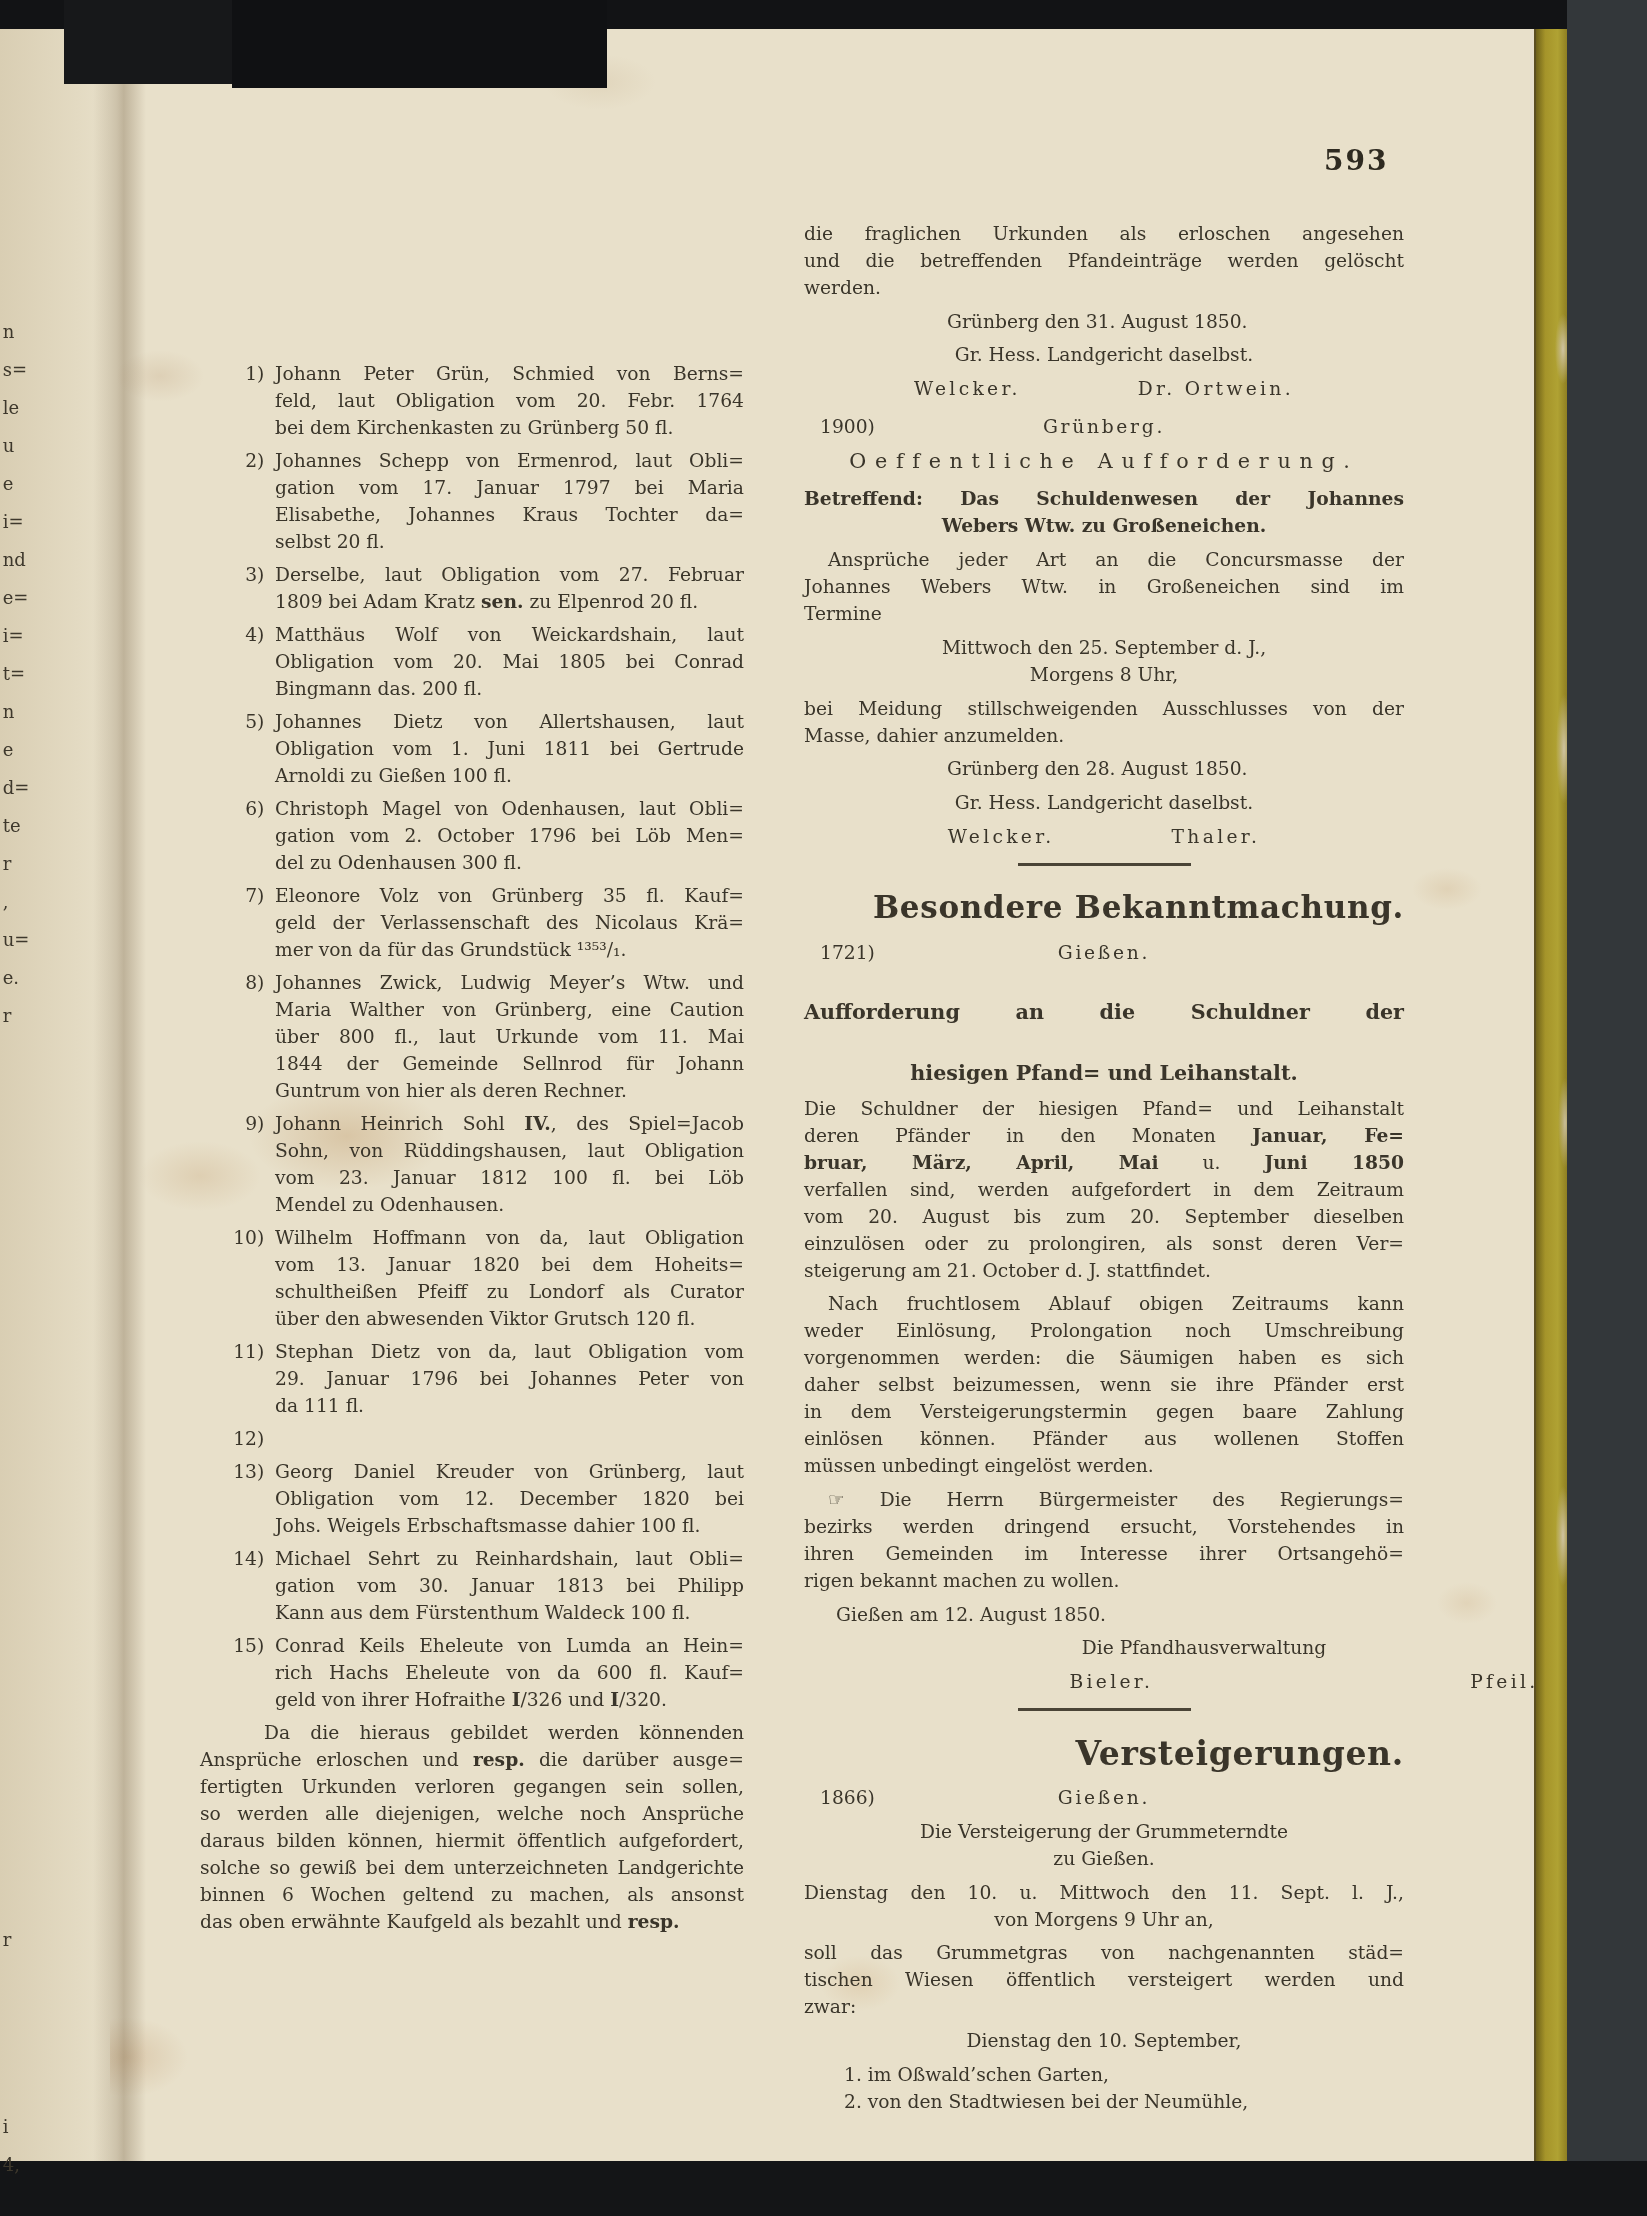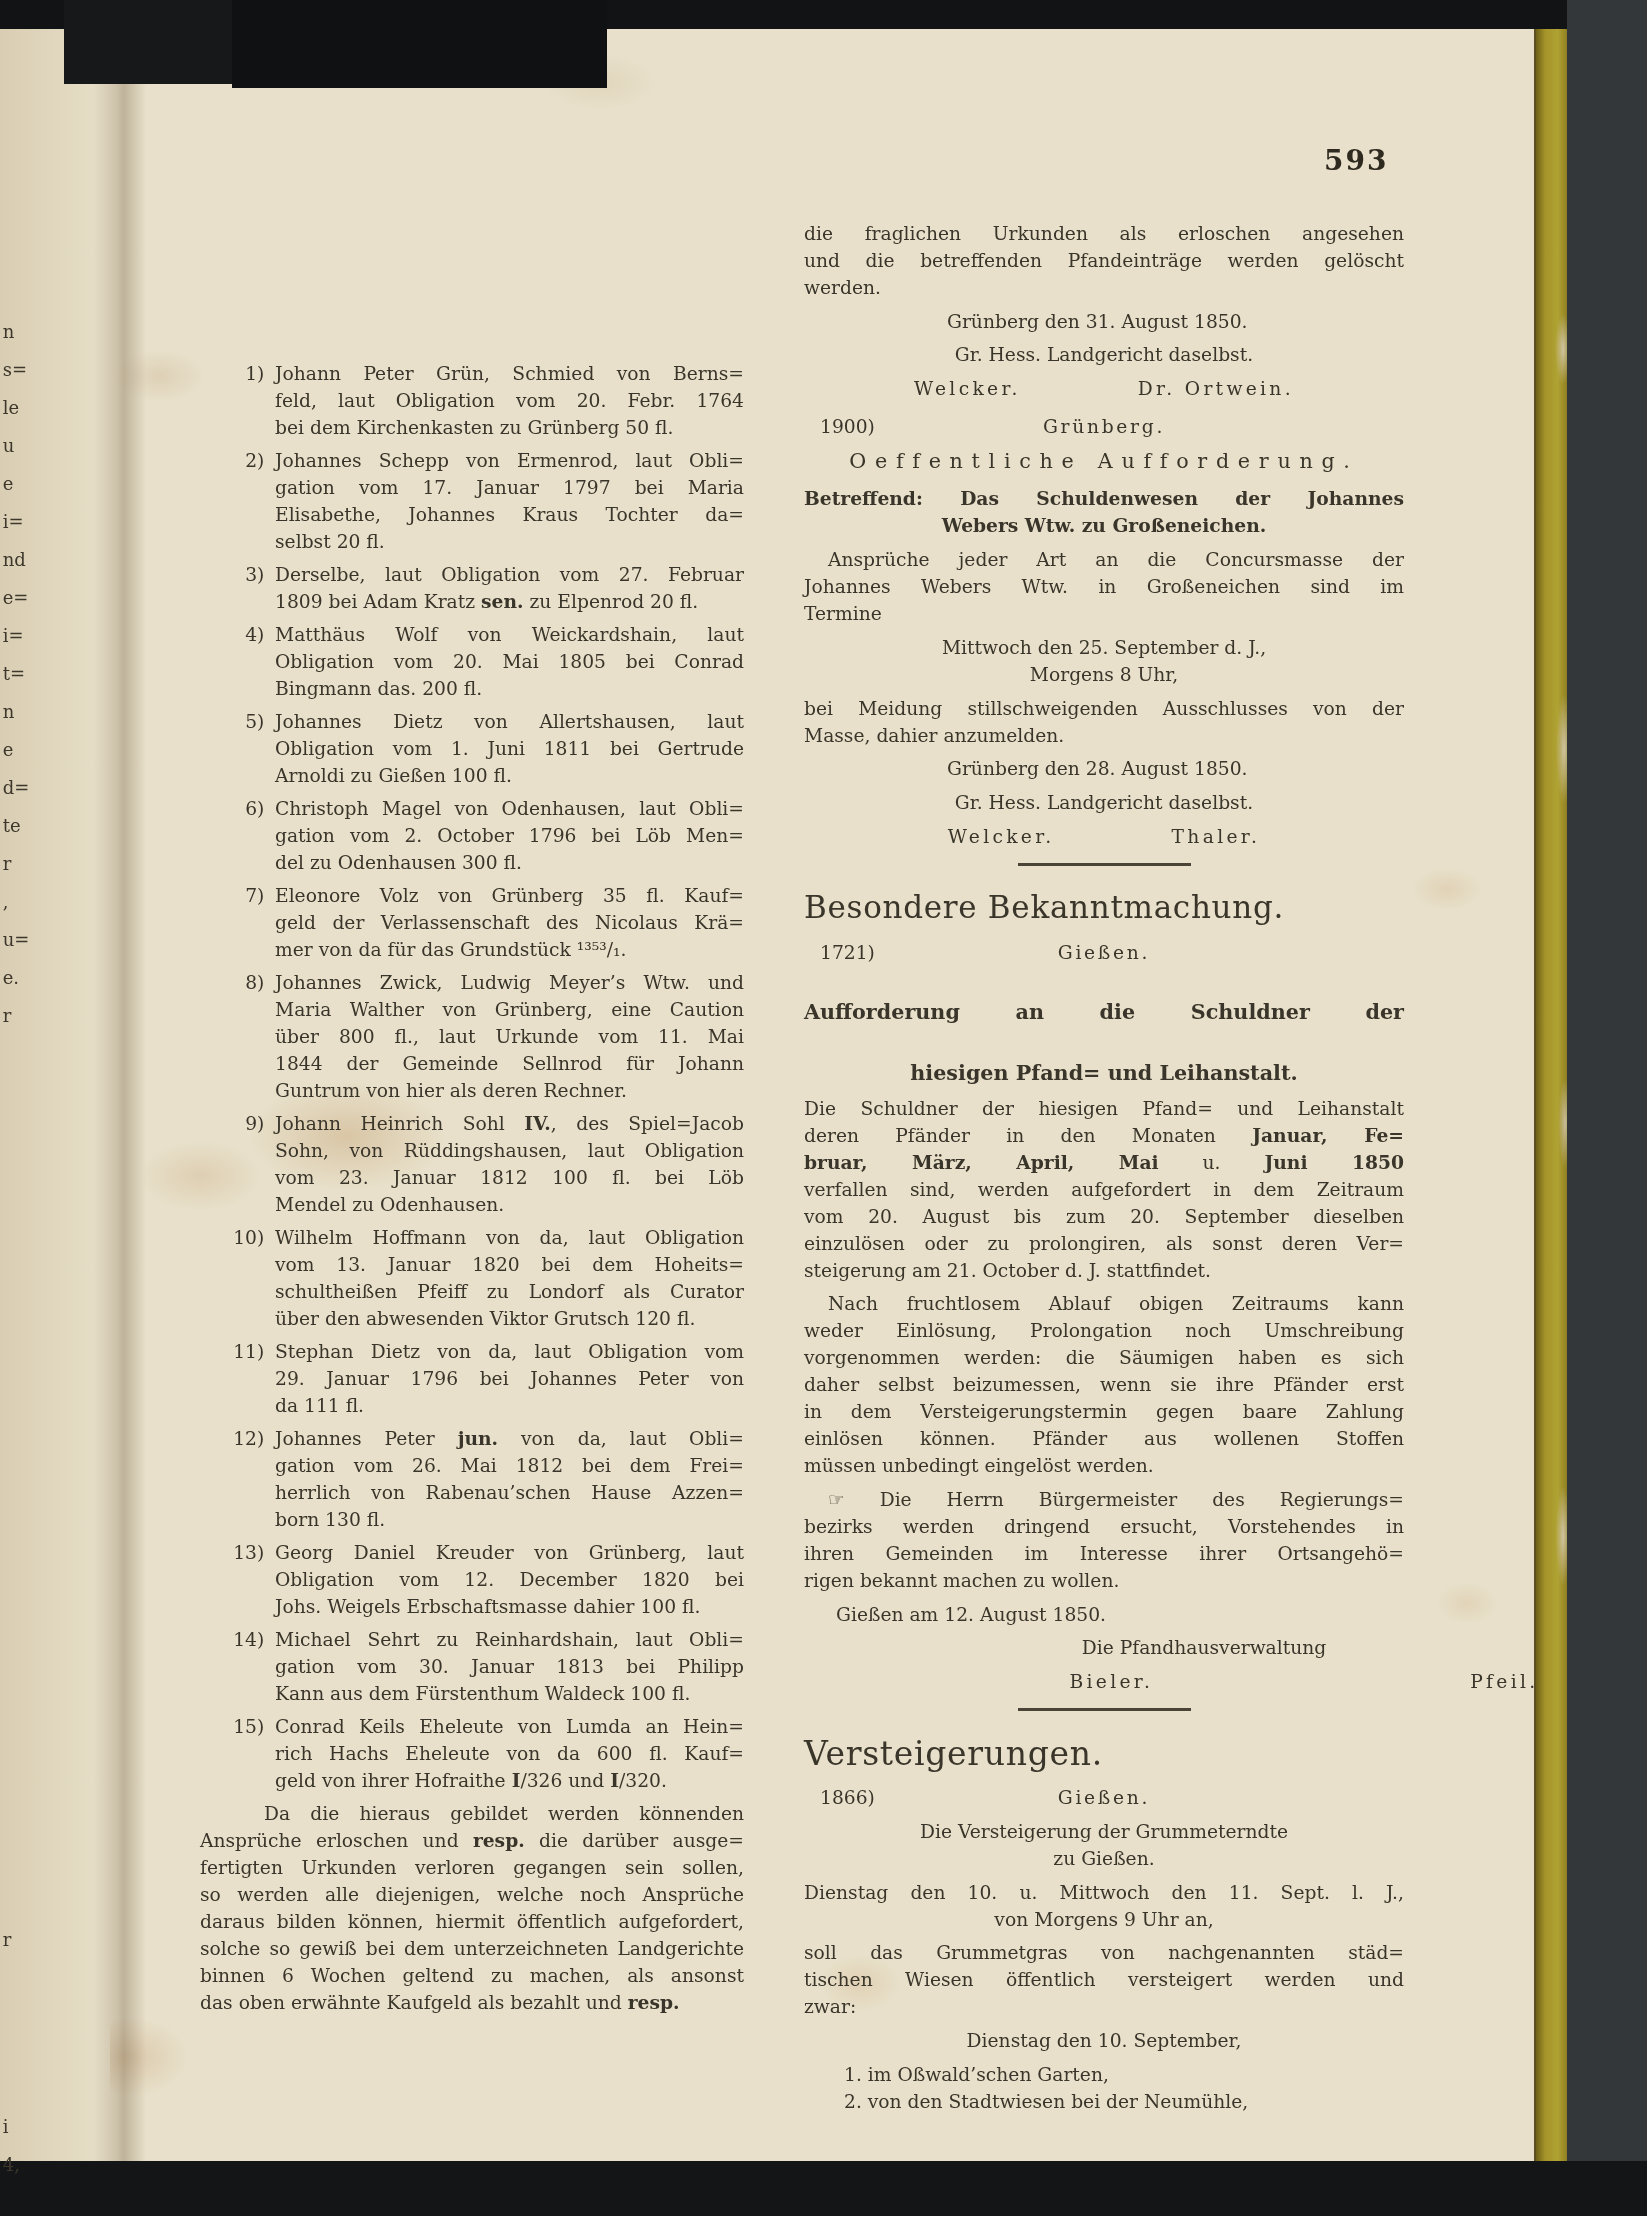--- a/index.html
+++ b/index.html
@@ -77,21 +77,21 @@
   .sigs.shift-r{padding-left:200px;}
   .shift-r .ln{padding-left:200px;}
   .cols{display:flex;margin:10.7px 0 6.7px;}
   .cols .c0{flex:none;width:140px;padding-left:16px;box-sizing:border-box;}
   .cols .c1{flex:1;text-align:center;padding-right:140px;letter-spacing:2.7px;}
   .spaced{margin:4px 0 8px;}
   .spaced .ln{text-align:center;letter-spacing:8.7px;font-size:20.7px;line-height:31px;}
   .bold .ln{font-weight:bold;}
   .lg .ln{font-size:20.7px;line-height:29px;margin-top:32px;}
   .sect{margin:21.3px 0 10.7px;}
-  .sect .ln{text-align:left;font-weight:normal;font-size:31px;line-height:41px;letter-spacing:0.7px;}
+  .sect .ln{text-align:right;font-weight:bold;font-size:31px;line-height:41px;letter-spacing:0.7px;}
   .sect.big .ln{font-size:33px;}
   .blk.rule{width:173px;height:0;border-bottom:3.3px solid #4a4436;margin:13.3px auto 17.3px;}
   .indent1 .ln:first-child{text-indent:24px;}
   .para{margin-top:2.7px;}
   .para .ln:first-child{text-indent:64px;}
   .numlist .ln{padding-left:40px;}
 </style>
 </head>
 <body>
 
@@ -226,26 +226,20 @@
       <div class="item">
         <div class="no">11)</div>
         <div class="itx just">
           <div class="ln">Stephan Dietz von da, laut Obligation vom</div>
           <div class="ln">29. Januar 1796 bei Johannes Peter von</div>
           <div class="ln end">da 111 fl.</div>
         </div>
       </div>
       <div class="item">
         <div class="no">12)</div>
-        <div class="itx just">
-          <div class="ln">Johannes Peter <span class="b">jun.</span> von da, laut Obli=</div>
-          <div class="ln">gation vom 26. Mai 1812 bei dem Frei=</div>
-          <div class="ln">herrlich von Rabenau’schen Hause Azzen=</div>
-          <div class="ln end">born 130 fl.</div>
-        </div>
       </div>
       <div class="item">
         <div class="no">13)</div>
         <div class="itx just">
           <div class="ln">Georg Daniel Kreuder von Grünberg, laut</div>
           <div class="ln">Obligation vom 12. December 1820 bei</div>
           <div class="ln end">Johs. Weigels Erbschaftsmasse dahier 100 fl.</div>
         </div>
       </div>
       <div class="item">

